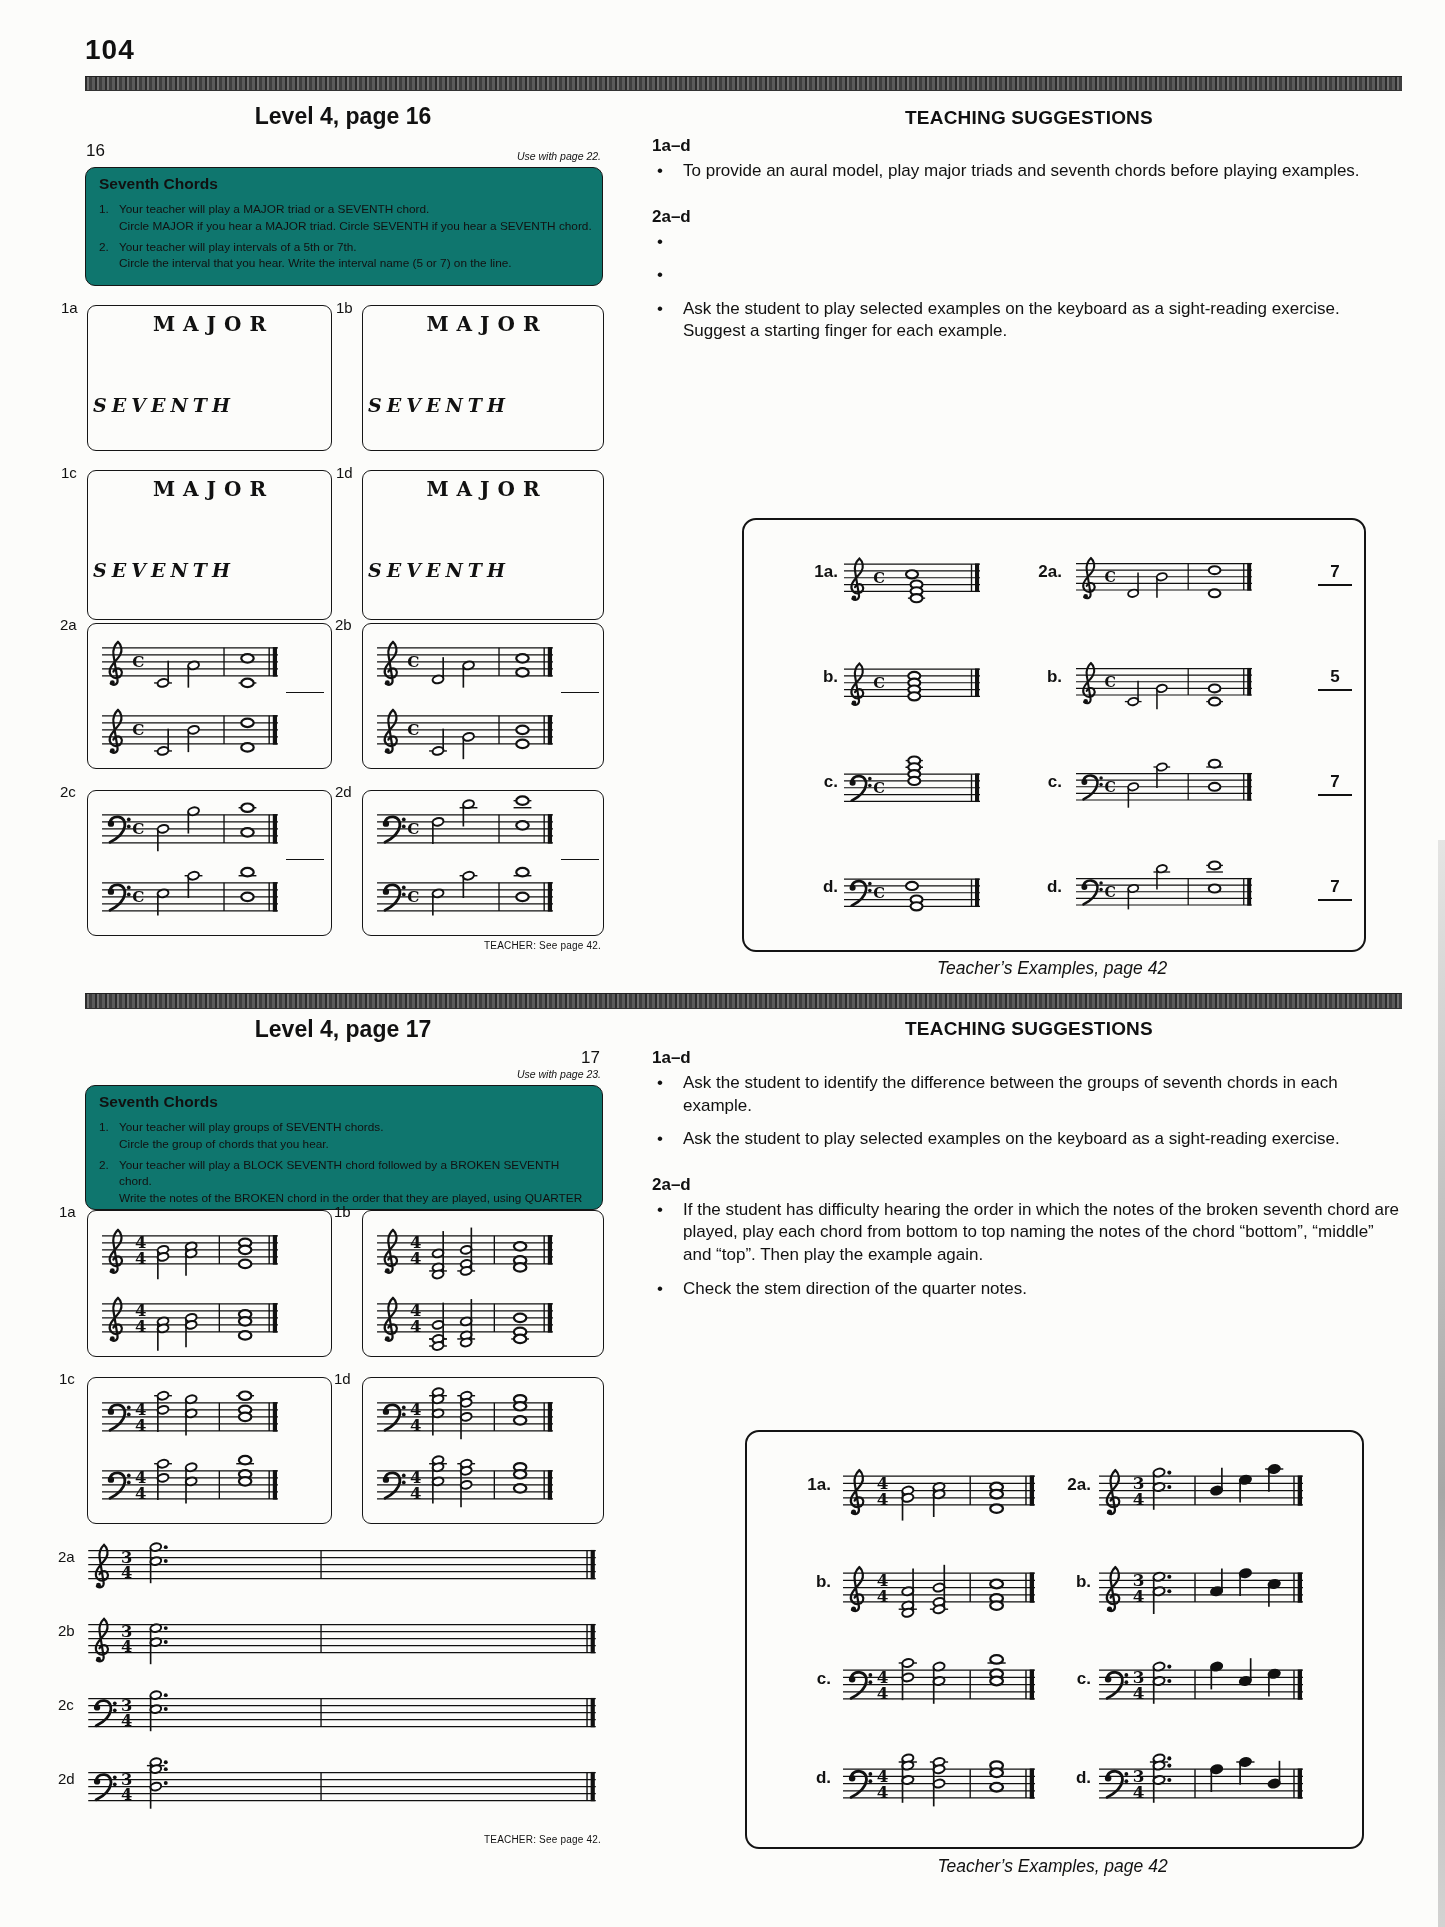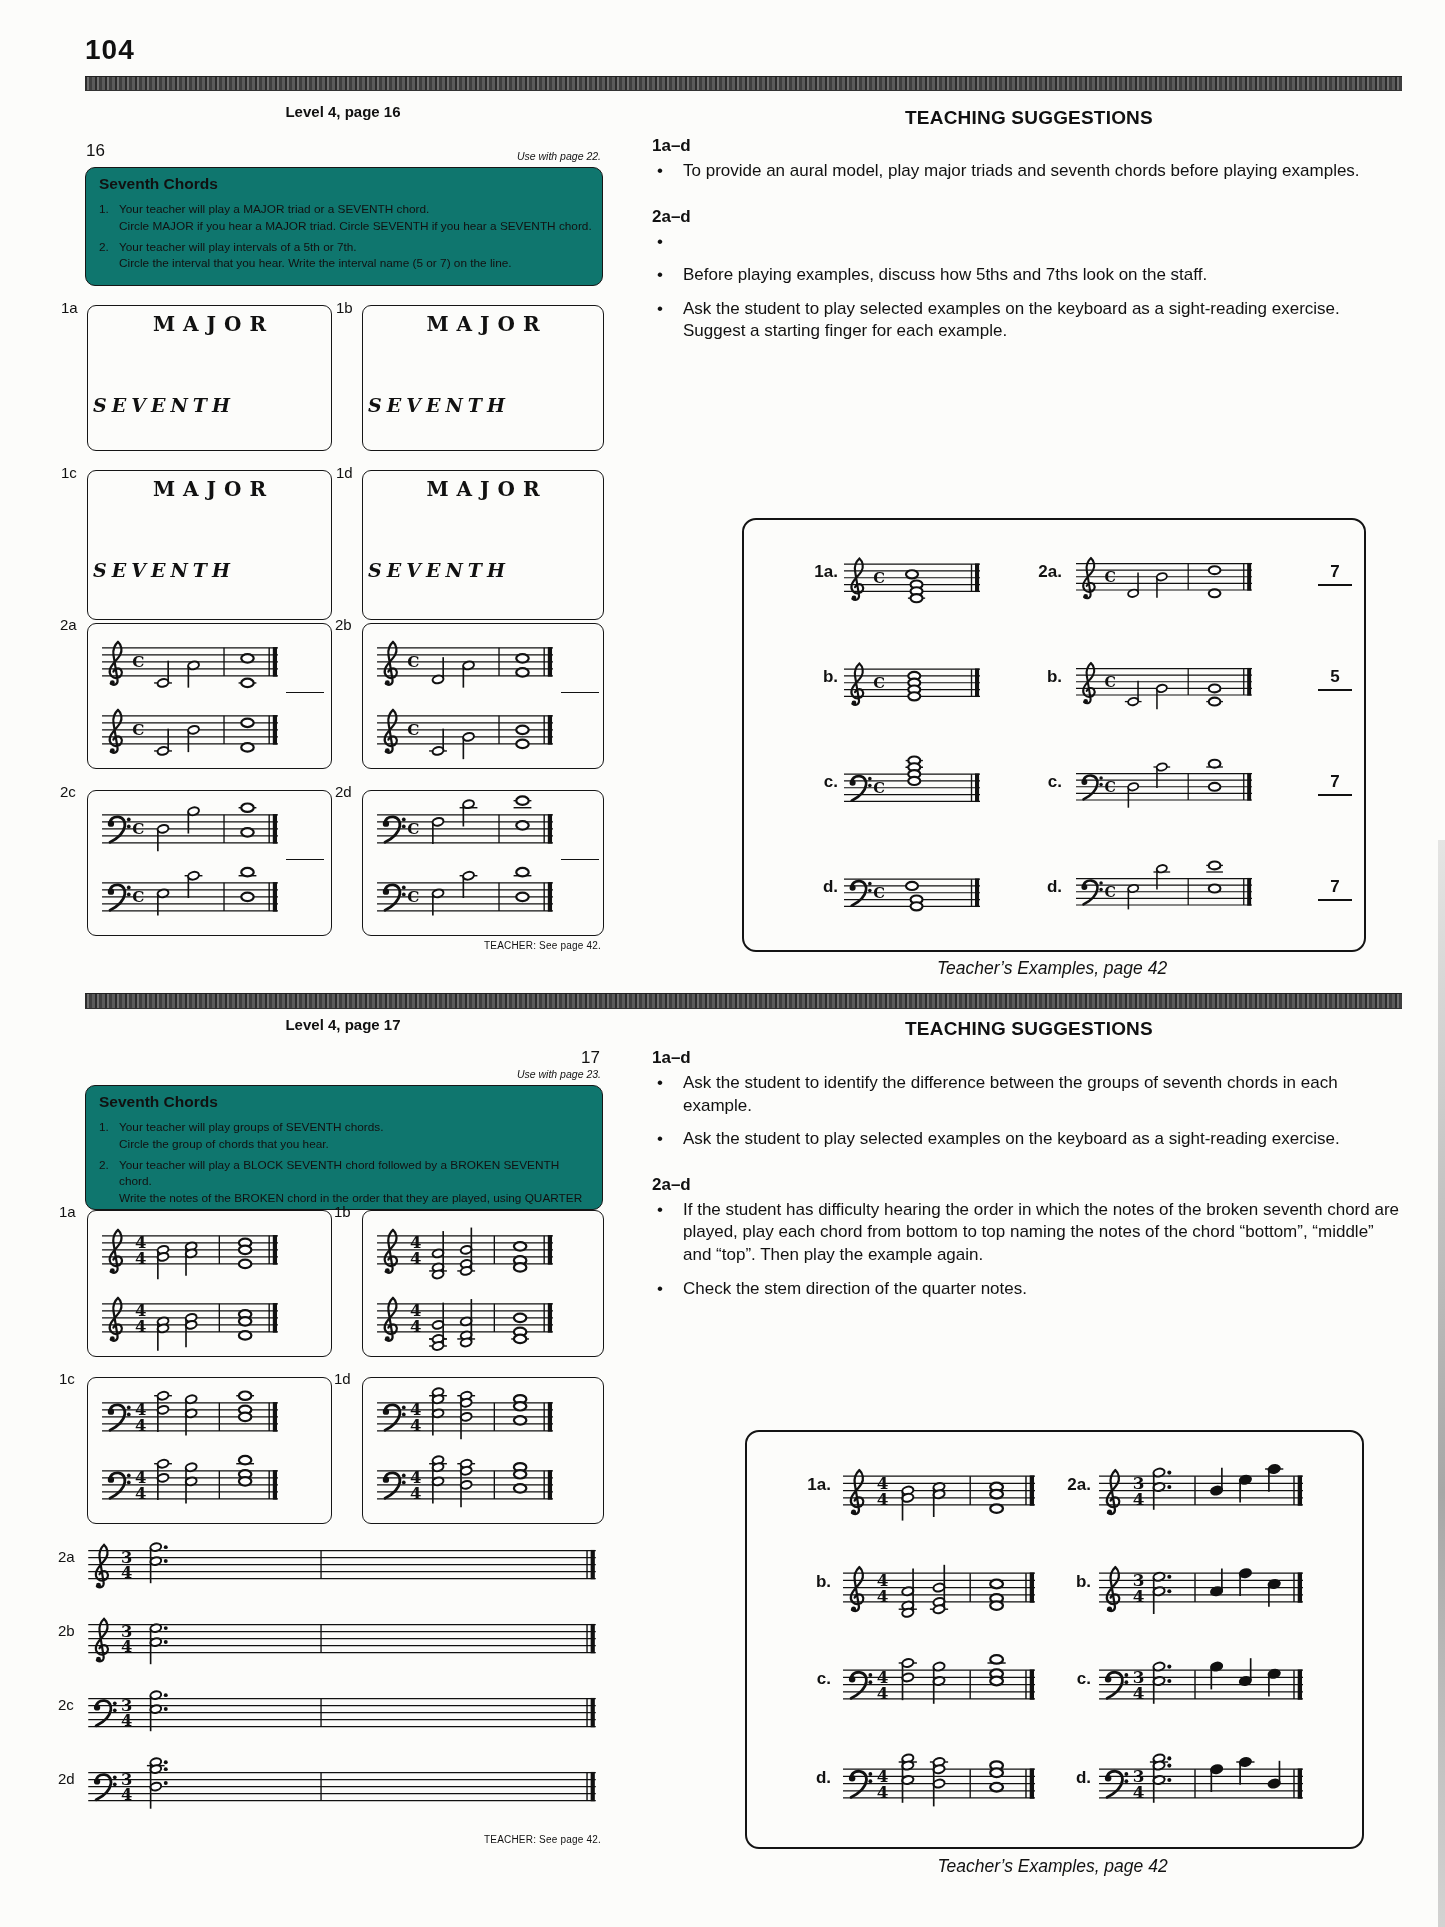--- a/index.html
+++ b/index.html
@@ -3,21 +3,21 @@
 <meta charset="utf-8">
 <style>
   html,body{margin:0;padding:0;background:#9a9a9a;}
   .page{position:relative;width:1445px;height:1927px;background:#fcfcfa;
         font-family:"Liberation Sans",sans-serif;color:#111;overflow:hidden;}
   .abs{position:absolute;}
   .folio{font-size:28px;font-weight:bold;letter-spacing:1px;}
   .bar{position:absolute;background:
         repeating-linear-gradient(90deg,#2c2c2c 0 2px,#6f6f6f 2px 4px,#3f3f3f 4px 7px,#5b5b5b 7px 10px);
         border-top:1px solid #222;border-bottom:1px solid #333;}
-  .lheading{font-size:15px;font-weight:bold;text-align:center;}
+  .lheading{font-size:23px;font-weight:bold;text-align:center;}
   .pageno{font-size:17px;}
   .usewith{font-size:10.5px;font-style:italic;text-align:right;}
   .instr-box{position:absolute;border:1.7px solid #161616;border-radius:10px;background:#0f766e;}
   .instr-title{position:absolute;left:13px;top:7px;font-size:15.5px;font-weight:bold;}
   .instr-items{position:absolute;left:13px;top:33px;right:8px;font-size:11.8px;line-height:1.42;}
   .instr-item{display:flex;margin-bottom:4px;}
   .instr-num{width:20px;flex:none;}
   .choice-box,.music-box{position:absolute;border:1.7px solid #161616;border-radius:9px;background:#fcfcfa;}
   .grid-label{position:absolute;font-size:15px;}
   .opt-major{position:absolute;left:0;right:0;top:6px;text-align:center;
@@ -311,21 +311,20 @@
           <div>To provide an aural model, play major triads and seventh chords before playing examples.</div>
         </div>
       </div>
       <div class="ts-group">
         <div class="g-label">2a–d</div>
         <div class="bullet">
           <div class="dot">•</div>
         </div>
         <div class="bullet">
           <div class="dot">•</div>
-          <div>Before playing examples, discuss how 5ths and 7ths look on the staff.</div>
         </div>
         <div class="bullet">
           <div class="dot">•</div>
           <div>Ask the student to play selected examples on the keyboard as a sight-reading exercise.  Suggest a starting finger for each example.</div>
         </div>
       </div>
     </div>
 
   <div class="ex-box" id="exbox1" style="left:742px;top:518px;width:620px;height:430px;">
       <div class="ex-label" style="position: absolute; left: 30px; top: 42px; width: 64px;">1a.</div>

